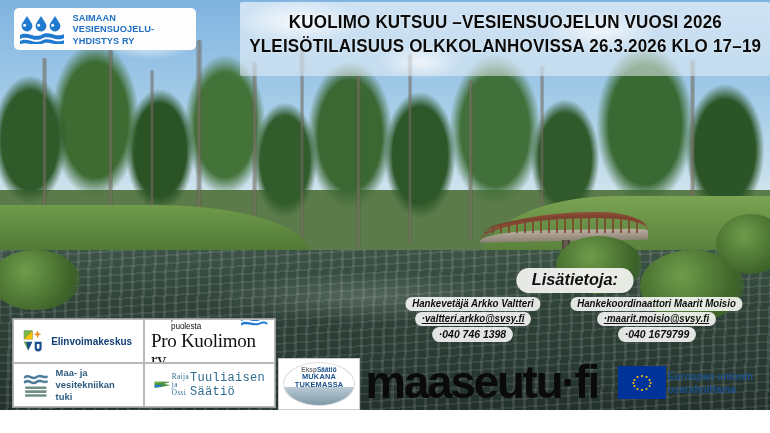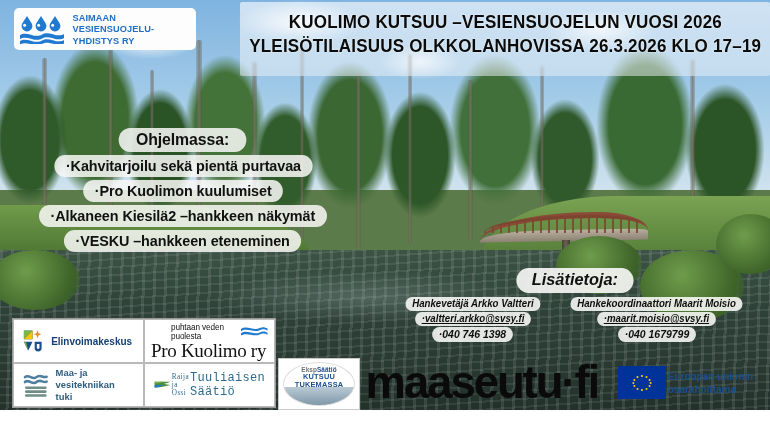--- a/index.html
+++ b/index.html
@@ -399,27 +399,20 @@
       <div>SAIMAAN VESIENSUOJELU-</div>
       <div>YHDISTYS RY</div>
     </div>
   </div>
 
   <div class="header-band">
     <div class="header-line header-line-1">KUOLIMO KUTSUU –VESIENSUOJELUN VUOSI 2026</div>
     <div class="header-line header-line-2">YLEISÖTILAISUUS OLKKOLANHOVISSA 26.3.2026 KLO 17–19</div>
   </div>
 
-  <div class="program">
-    <div class="prog-item prog-title">Ohjelmassa:</div>
-    <div class="prog-item">·Kahvitarjoilu sekä pientä purtavaa</div>
-    <div class="prog-item">·Pro Kuolimon kuulumiset</div>
-    <div class="prog-item">·Alkaneen Kiesilä2 –hankkeen näkymät</div>
-    <div class="prog-item">·VESKU –hankkeen eteneminen</div>
-  </div>
 
   <div class="info">
     <span class="info-title">Lisätietoja:</span>
     <div class="info-cols">
       <div class="info-col">
         <div class="info-name">Hankevetäjä Arkko Valtteri</div>
         <div class="info-mail">·valtteri.arkko@svsy.fi</div>
         <div class="info-phone">·040 746 1398</div>
       </div>
       <div class="info-col">
@@ -449,21 +442,21 @@
     <div class="logo-cell pk-cell">
       <div class="pk-top">
         <span class="pk-tag">puhtaan veden puolesta</span>
         <svg width="34" height="16" viewBox="0 0 34 16" style="margin-left:auto;">
           <g fill="#1f7ad0">
             <path d="M0 4 C8 -1 16 7 24 3 C28 1 31 2 34 3.6 L34 6 C31 4.4 28 3.6 24 5.6 C16 9.6 8 2 0 7 Z"></path>
             <path d="M0 9.5 C8 4.5 16 12.5 24 8.5 C28 6.5 31 7.4 34 9 L34 11.5 C31 9.9 28 9.1 24 11.1 C16 15.1 8 7.5 0 12.5 Z"></path>
           </g>
         </svg>
       </div>
-      <div class="pk-name">Pro Kuolimo ry</div>
+      <div class="pk-name">Pro Kuolimon ry</div>
     </div>
 
     <div class="logo-cell">
       <svg width="26" height="26" viewBox="0 0 26 26">
         <g stroke="#4f7f9e" stroke-width="2.6" fill="none" stroke-linecap="round">
           <path d="M2 5 C6 1.4 9.6 8.6 13.6 5 C17.6 1.4 20.4 6.4 24 4.6"></path>
           <path d="M2 10 C6 6.4 9.6 13.6 13.6 10 C17.6 6.4 20.4 11.4 24 9.6"></path>
         </g>
         <g fill="#6f8f86">
           <rect x="2" y="14.4" width="22" height="2.6" rx="1.1"></rect>
@@ -484,21 +477,21 @@
         <path d="M2 2 H30 C24 4.6 18 6 10 7.4 C7 8 4 8.6 2 9.2 Z" fill="#7ab648"></path>
       </svg>
       <div class="tuul-1">Raija ja Ossi</div>
       <div class="tuul-2">Tuuliaisen Säätiö</div>
     </div>
   </div>
 
   <div class="eksp">
     <div class="eksp-oval">
       <div class="eksp-l1"><span>Eksp</span><b>Säätiö</b></div>
-      <div class="eksp-l2">KUTSUU</div>
+      <div class="eksp-l2">MUKANA</div>
       <div class="eksp-l2">TUKEMASSA</div>
     </div>
   </div>
 
   <div class="maaseutu">maaseutu·fi</div>
 
   <div class="eu">
     <div class="eu-flag">
       <svg width="30" height="22" viewBox="0 0 30 22">
         <g fill="#FFCC00">

